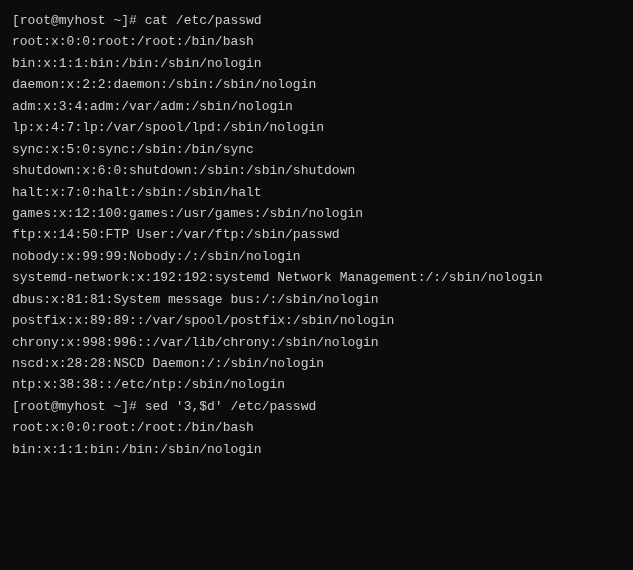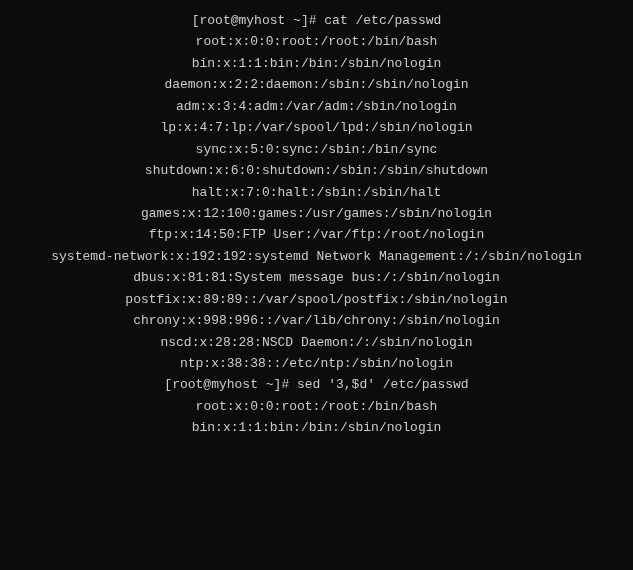--- a/index.html
+++ b/index.html
@@ -14,21 +14,20 @@
       font-size: 13px;
       line-height: 1.65;
       padding: 10px 12px;
       width: 633px;
       height: 570px;
       overflow: hidden;
     }
     .terminal-line {
       white-space: pre;
       display: block;
-      text-align: center;
     }
     .prompt {
       white-space: pre;
     }
     .cursor {
       display: inline-block;
     }
   </style>
 </head>
 <body>
@@ -38,21 +37,22 @@
   <div id="output1">
       <div class="terminal-line">root:x:0:0:root:/root:/bin/bash</div>
       <div class="terminal-line">bin:x:1:1:bin:/bin:/sbin/nologin</div>
       <div class="terminal-line">daemon:x:2:2:daemon:/sbin:/sbin/nologin</div>
       <div class="terminal-line">adm:x:3:4:adm:/var/adm:/sbin/nologin</div>
       <div class="terminal-line">lp:x:4:7:lp:/var/spool/lpd:/sbin/nologin</div>
       <div class="terminal-line">sync:x:5:0:sync:/sbin:/bin/sync</div>
       <div class="terminal-line">shutdown:x:6:0:shutdown:/sbin:/sbin/shutdown</div>
       <div class="terminal-line">halt:x:7:0:halt:/sbin:/sbin/halt</div>
       <div class="terminal-line">games:x:12:100:games:/usr/games:/sbin/nologin</div>
-      <div class="terminal-line">ftp:x:14:50:FTP User:/var/ftp:/root/nologin</div>
+      <div class="terminal-line">ftp:x:14:50:FTP User:/var/ftp:/sbin/passwd</div>
+      <div class="terminal-line">nobody:x:99:99:Nobody:/:/sbin/nologin</div>
       <div class="terminal-line">systemd-network:x:192:192:systemd Network Management:/:/sbin/nologin</div>
       <div class="terminal-line">dbus:x:81:81:System message bus:/:/sbin/nologin</div>
       <div class="terminal-line">postfix:x:89:89::/var/spool/postfix:/sbin/nologin</div>
       <div class="terminal-line">chrony:x:998:996::/var/lib/chrony:/sbin/nologin</div>
       <div class="terminal-line">nscd:x:28:28:NSCD Daemon:/:/sbin/nologin</div>
       <div class="terminal-line">ntp:x:38:38::/etc/ntp:/sbin/nologin</div>
     </div>
   <div class="terminal-line"><span class="prompt">[root@myhost ~]# </span><span>sed '3,$d' /etc/passwd</span></div>
   <div id="output2">
       <div class="terminal-line">root:x:0:0:root:/root:/bin/bash</div>

